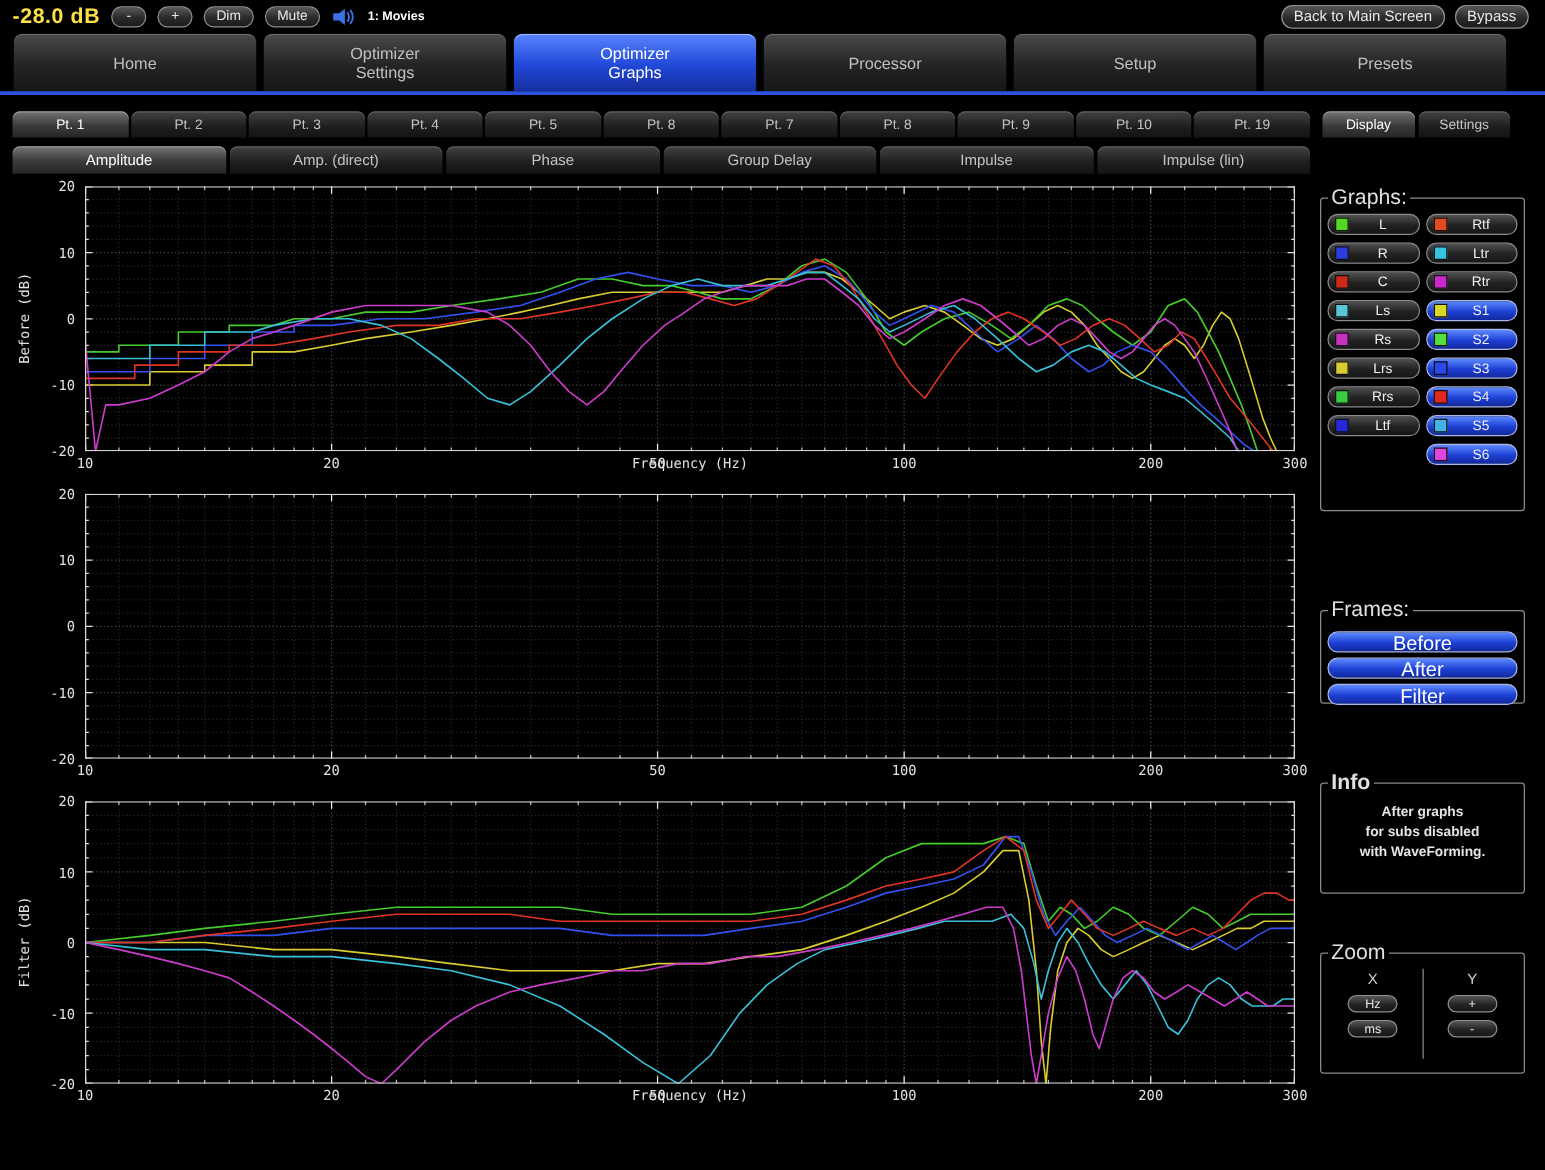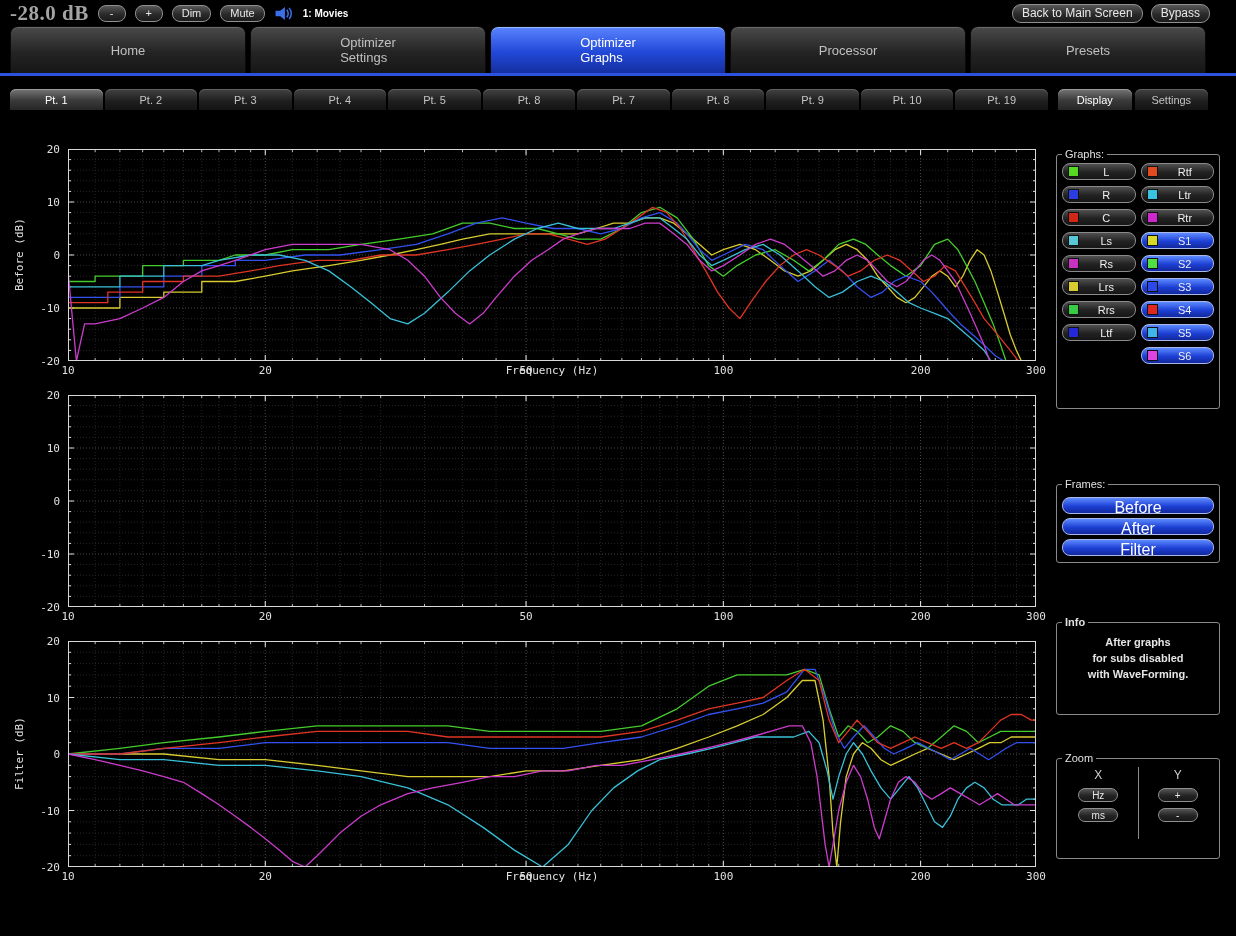--- a/index.html
+++ b/index.html
@@ -1,30 +1,30 @@
 <!DOCTYPE html>
 <html><head>
 <meta charset="utf-8">
 <style>
   html,body{margin:0;padding:0;background:#000;}
   .screen{position:relative;width:1236px;height:936px;background:#000;overflow:hidden;
           font-family:"Liberation Sans",sans-serif;color:#ddd;}
   
   .topbar{position:absolute;top:0;left:0;right:0;height:26px;display:flex;align-items:center;gap:9px;padding-left:10px;}
-  .vol{font-size:21px;font-weight:bold;color:#a3a3a3;letter-spacing:.5px;font-family:Liberation Serif, serif;}
+  .vol{font-size:17px;font-weight:bold;color:#fde047;letter-spacing:.5px;}
   .pill{background:linear-gradient(180deg,#585858,#2a2a2a 55%,#1b1b1b);border:1px solid #909090;
         border-radius:8px;color:#e8e8e8;font-size:11px;height:17px;line-height:15px;padding:0 9px;
         font-family:"Liberation Sans",sans-serif;}
   .pill.sq{width:28px;padding:0;text-align:center;}
   .preset{font-size:10px;font-weight:bold;color:#fff;}
-  .tb-right{margin-left:auto;display:flex;gap:8px;padding-right:26px;}
+  .tb-right{margin-left:auto;display:flex;gap:8px;padding-right:13px;}
   .tb-right .pill{height:19px;font-size:12px;border-radius:9px;}
   
   .main-tabs{position:absolute;top:26px;left:10px;right:30px;height:47px;display:flex;gap:4px;}
-  .mtab{flex:1;display:flex;align-items:center;justify-content:center;
+  .mtab{flex:1;display:flex;align-items:center;justify-content:center;text-align:center;
         font-size:13px;color:#c0c0c0;white-space:pre-line;border-radius:8px 8px 0 0;
         background:linear-gradient(180deg,#4a4a4a,#242424 55%,#161616);
         box-shadow:inset 0 1px 0 #6a6a6a;border:1px solid #0a0a0a;border-bottom:none;}
   .mtab.active{background:linear-gradient(180deg,#5a84ff,#2148d8 55%,#152f9f);color:#fff;
         box-shadow:inset 0 1px 0 #9ab8ff;}
   .blueline{position:absolute;top:73px;left:0;right:0;height:3px;background:#2e52e0;}
   
   .stabrow{position:absolute;display:flex;gap:2px;}
   .pt-tabs{top:89px;left:10px;width:1038px;height:21px;}
   .disp-tabs{top:89px;left:1058px;width:150px;height:21px;gap:3px;}
@@ -43,21 +43,21 @@
   .plot{position:absolute;left:58px;right:10px;top:4px;bottom:22px;}
   .plot svg{display:block;width:100%;height:100%;}
   .ylab{position:absolute;left:2px;top:4px;bottom:22px;width:15px;display:flex;align-items:center;justify-content:center;
         writing-mode:vertical-rl;transform:rotate(180deg);
         font:11px "DejaVu Sans Mono",monospace;color:#e0e0e0;}
   .xtick,.xlabel{position:absolute;transform:translateX(-50%);font:11px "DejaVu Sans Mono",monospace;color:#e0e0e0;white-space:nowrap;}
   .ytick{position:absolute;text-align:right;font:11px "DejaVu Sans Mono",monospace;color:#e0e0e0;}
   
   fieldset{position:absolute;left:1056px;width:152px;margin:0;padding:3px 5px 4px;
            border:1px solid #8a8a8a;border-radius:3px;background:transparent;}
-  legend{font-size:11px;color:#e0e0e0;padding:0 3px;}
+  legend{font-size:17px;color:#e0e0e0;padding:0 3px;}
   #fs-graphs{top:148px;height:252px;}
   #fs-frames{top:478px;height:76px;}
   #fs-info{top:616px;height:90px;font-weight:bold;}
   #fs-zoom{top:752px;height:98px;}
   .chcols{display:flex;gap:5px;}
   .chcol{flex:1;display:flex;flex-direction:column;gap:6px;}
   .ch{height:17px;border-radius:8px;border:1px solid #8a8a8a;color:#efefef;font-size:11px;
       background:linear-gradient(180deg,#505050,#222 55%,#161616);
       display:flex;align-items:center;padding:0 5px;gap:4px;font-family:"Liberation Sans",sans-serif;}
   .ch .sq2{width:9px;height:9px;flex:0 0 9px;border:1px solid #111;}
@@ -99,20 +99,21 @@
     </span>
   </header>
 
   <nav class="main-tabs">
     <div class="mtab">Home</div>
     <div class="mtab">Optimizer
 Settings</div>
     <div class="mtab active">Optimizer
 Graphs</div>
     <div class="mtab">Processor</div>
+    <div class="mtab">Setup</div>
     <div class="mtab">Presets</div>
   </nav>
   <div class="blueline"></div>
 
   <nav class="stabrow pt-tabs">
     <div class="stab active">Pt. 1</div>
     <div class="stab">Pt. 2</div>
     <div class="stab">Pt. 3</div>
     <div class="stab">Pt. 4</div>
     <div class="stab">Pt. 5</div>
@@ -122,20 +123,28 @@
     <div class="stab">Pt. 9</div>
     <div class="stab">Pt. 10</div>
     <div class="stab">Pt. 19</div>
   </nav>
 
   <nav class="stabrow disp-tabs">
     <div class="stab active">Display</div>
     <div class="stab">Settings</div>
   </nav>
 
+  <nav class="stabrow gt-tabs">
+    <div class="stab active">Amplitude</div>
+    <div class="stab">Amp. (direct)</div>
+    <div class="stab">Phase</div>
+    <div class="stab">Group Delay</div>
+    <div class="stab">Impulse</div>
+    <div class="stab">Impulse (lin)</div>
+  </nav>
 
   <div class="graph" id="g1">
     <div class="ylab">Before (dB)</div>
     <div class="plot">
       <svg viewBox="0 0 968 212">
           <line x1="0" x2="968" y1="201.39999999999998" y2="201.39999999999998" stroke="#262626" stroke-dasharray="1 2"></line>
           <line x1="0" x2="968" y1="190.8" y2="190.8" stroke="#262626" stroke-dasharray="1 2"></line>
           <line x1="0" x2="968" y1="180.2" y2="180.2" stroke="#262626" stroke-dasharray="1 2"></line>
           <line x1="0" x2="968" y1="169.60000000000002" y2="169.60000000000002" stroke="#262626" stroke-dasharray="1 2"></line>
           <line x1="0" x2="968" y1="159" y2="159" stroke="#4a4a4a" stroke-dasharray="1 2"></line>

